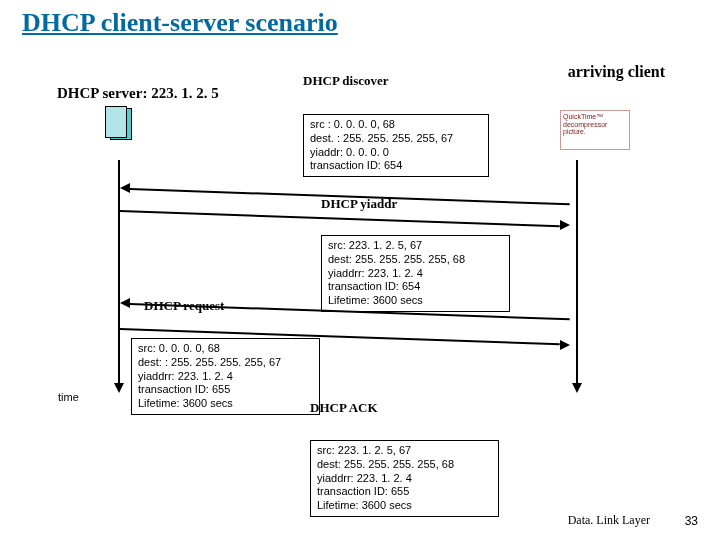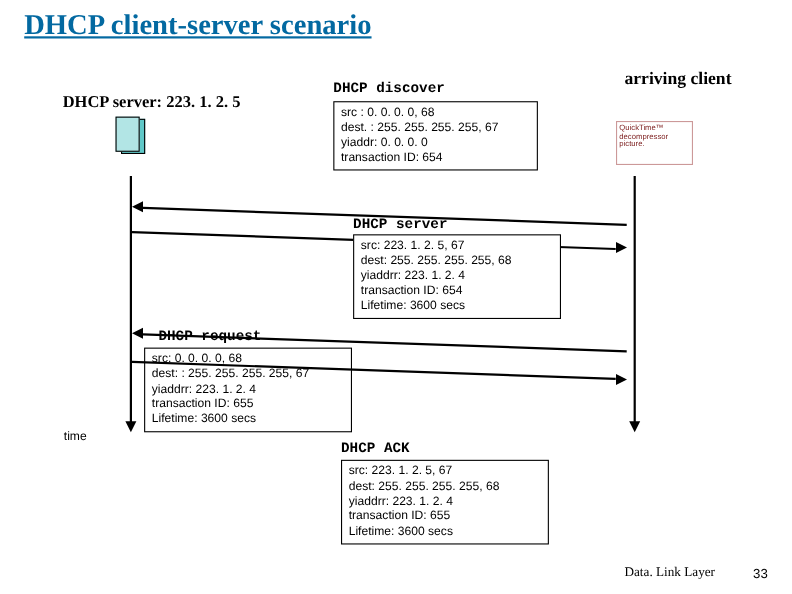--- a/index.html
+++ b/index.html
@@ -116,31 +116,32 @@
     width: 0; height: 0;
     border-top: 5px solid transparent;
     border-bottom: 5px solid transparent;
     border-right: 10px solid #000;
   }
 
   .msg-title {
     position: absolute;
     font-size: 13px;
     font-weight: bold;
-    font-family: Liberation Mono, monospace;
+    font-family: Liberation Serif, serif;
   }
   .msg-box {
     position: absolute;
     border: 1px solid #000;
     font-size: 11px;
     font-family: Arial;
     line-height: 1.25;
     padding: 3px 6px;
     background: #fff;
     white-space: pre-line;
+    margin-top: 22px;
   }
 
   .footer-right {
     position: absolute;
     right: 70px;
     bottom: 12px;
     font-size: 12px;
     font-family: Liberation Serif, serif;
   }
   .page-num {
@@ -180,21 +181,21 @@
 <div class="harrow" style="left:130px; top:188px; width:440px; transform:rotate(2deg); transform-origin:left center;"></div>
 <div class="harrow-head-l" style="left:120px; top:183px;"></div>
 <div class="msg-title" style="left:303px; top:73px;">DHCP discover</div>
 <div class="msg-box" style="left:303px; top:92px; width:172px;">src : 0. 0. 0. 0, 68
 dest. : 255. 255. 255. 255, 67
 yiaddr:    0. 0. 0. 0
 transaction ID: 654</div>
 
 <div class="harrow" style="left:120px; top:210px; width:440px; transform:rotate(2deg); transform-origin:left center;"></div>
 <div class="harrow-head-r" style="left:560px; top:220px;"></div>
-<div class="msg-title" style="left:321px; top:196px;">DHCP server</div>
+<div class="msg-title" style="left:321px; top:196px;">DHCP yiaddr</div>
 <div class="msg-box" style="left:321px; top:213px; width:175px;">src: 223. 1. 2. 5, 67
 dest:  255. 255. 255. 255, 68
 yiaddrr: 223. 1. 2. 4
 transaction ID: 654
 Lifetime: 3600 secs</div>
 
 <div class="harrow" style="left:130px; top:303px; width:440px; transform:rotate(2deg); transform-origin:left center;"></div>
 <div class="harrow-head-l" style="left:120px; top:298px;"></div>
 <div class="msg-title" style="left:131px; top:298px;margin-left:13px;">DHCP request</div>
 <div class="msg-box" style="left:131px; top:316px; width:175px;">src:  0. 0. 0. 0, 68

